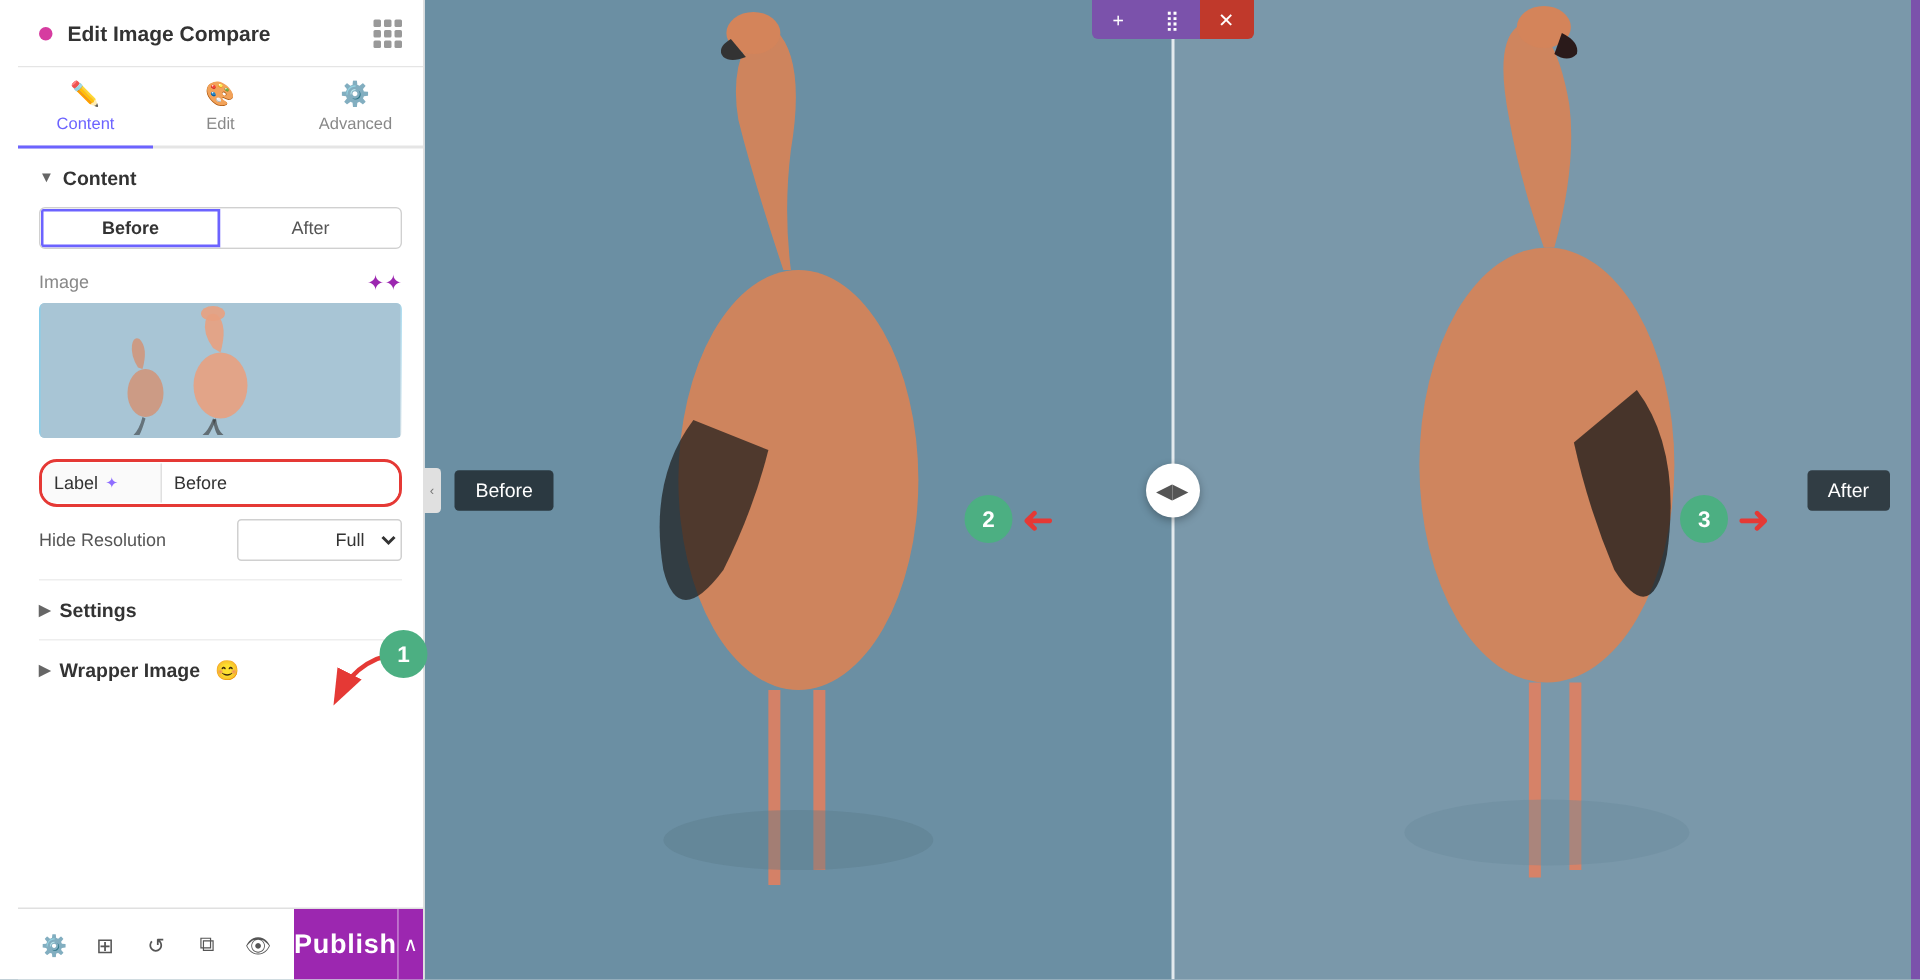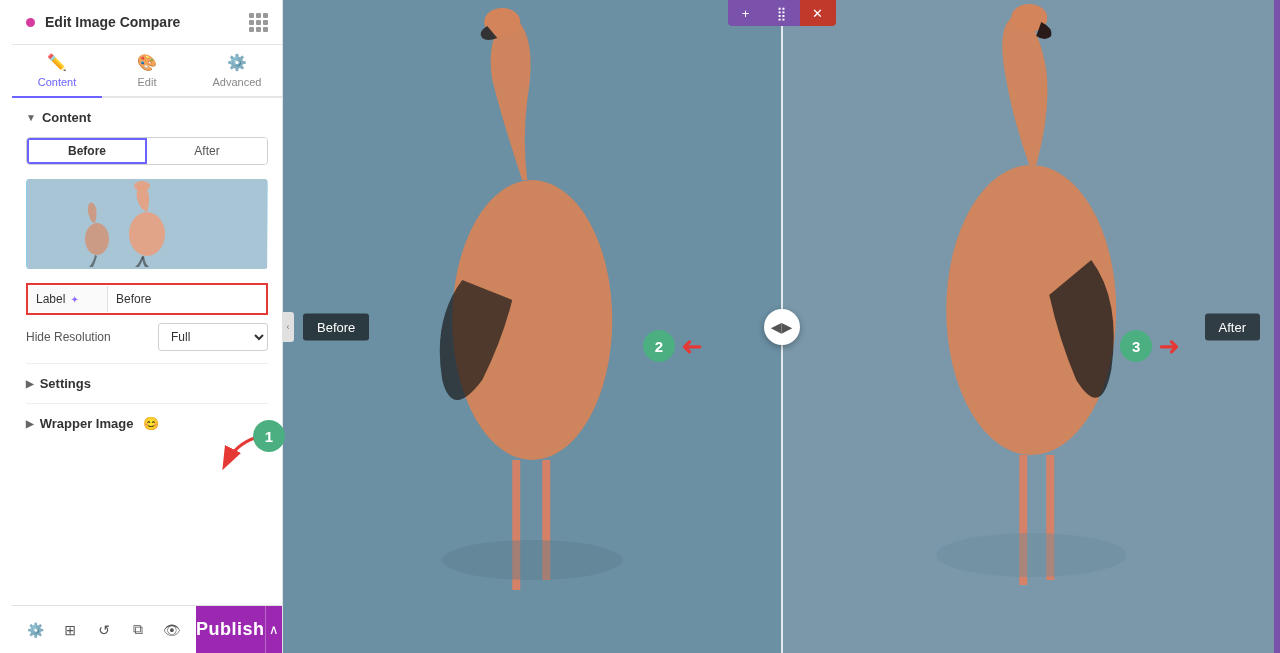--- a/index.html
+++ b/index.html
@@ -148,21 +148,21 @@
       display: flex;
       align-items: flex-end;
       justify-content: center;
       margin-bottom: 14px;
       position: relative;
     }
 
     
     .label-field-container {
       border: 2px solid #e53935;
-      border-radius: 0;
+      border-radius: 12px;
       margin-bottom: 8px;
       display: flex;
       align-items: center;
       overflow: hidden;
     }
     .label-field-left {
       padding: 6px 8px;
       font-size: 12px;
       color: #333;
       display: flex;
@@ -214,20 +214,21 @@
     }
     .form-select {
       font-size: 12px;
       padding: 5px 8px;
       border: 1px solid #d0d0d0;
       border-radius: 3px;
       background: #fff;
       color: #333;
       min-width: 110px;
       cursor: pointer;
+      text-align: right;
     }
 
     
     .collapsible-section {
       border-top: 1px solid #eee;
       padding: 12px 0;
       cursor: pointer;
     }
     .collapsible-header {
       display: flex;
@@ -522,20 +523,24 @@
     <div class="section-header">
       <span class="section-arrow">▼</span>
       <span>Content</span>
     </div>
 
     <div class="toggle-group">
       <button class="toggle-btn active">Before</button>
       <button class="toggle-btn">After</button>
     </div>
 
+    <div class="field-label">
+      <span>Image</span>
+      <span style="color:#9c27b0; font-size:14px; cursor:pointer;">✦✦</span>
+    </div>
 
     <div class="image-preview">
       <svg width="100%" height="100%" viewBox="0 0 240 90" xmlns="http://www.w3.org/2000/svg">
         <rect width="240" height="90" fill="#a8c5d5"></rect>
 
         <ellipse cx="120" cy="55" rx="18" ry="22" fill="#e8a080" opacity="0.9"></ellipse>
         <path d="M120 33 Q125 15 118 8 Q112 5 110 12 Q108 20 115 30 Z" fill="#e8a080" opacity="0.9"></path>
         <ellipse cx="115" cy="7" rx="8" ry="5" fill="#e8a080" opacity="0.9"></ellipse>
         <path d="M115 77 Q112 85 108 88 L112 88 Q114 85 117 78 Z" fill="#333" opacity="0.6"></path>
         <path d="M117 77 Q118 85 122 88 L118 88 Q116 85 115 78 Z" fill="#333" opacity="0.6"></path>

